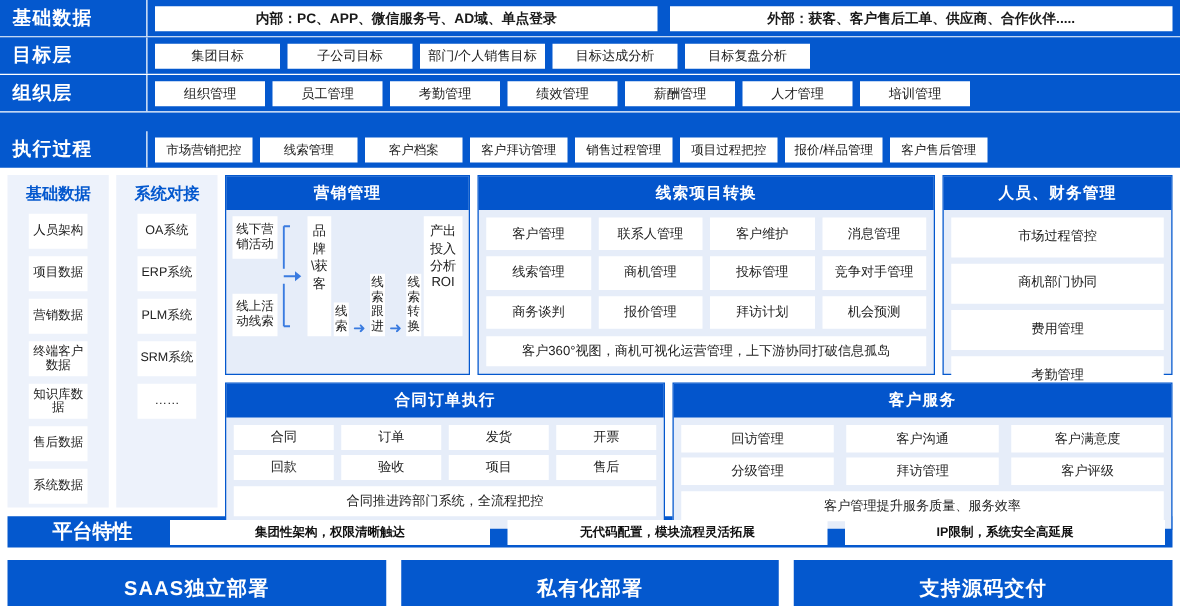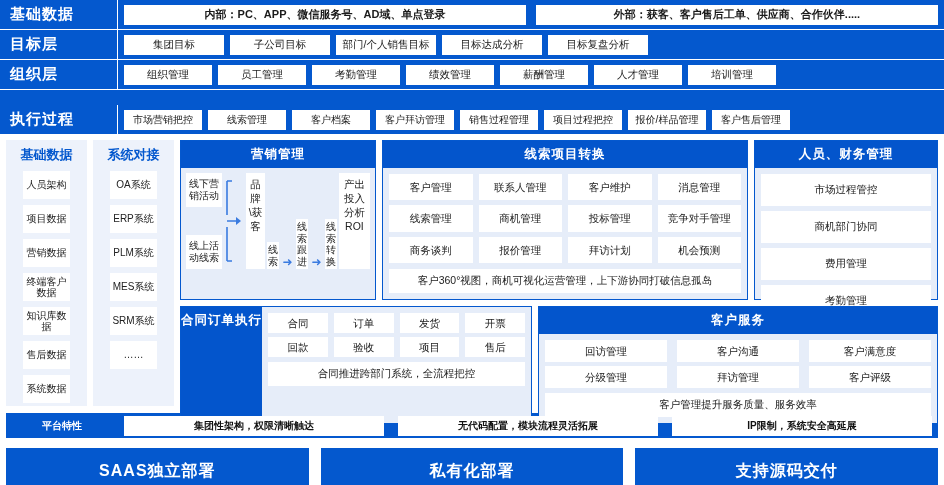--- a/index.html
+++ b/index.html
@@ -148,44 +148,45 @@
   .lead-grid .cell{min-height:26px;}
 
   
   .col-pf{flex:1;display:flex;flex-direction:column;justify-content:space-between;}
   .pf-grid{
     display:grid;grid-template-columns:repeat(1,1fr);
     gap:5px;margin-bottom:6px;font-family:Liberation Serif, serif;
   }
   .pf-grid .cell{min-height:32px;}
   .pf-spacer{flex:1;}
-  .col-contract{width:352px;flex:0 0 352px;display:flex;flex-direction:row;}
+  .col-contract{width:352px;flex:0 0 352px;display:flex;flex-direction:column;}
   .col-service{flex:1;display:flex;flex-direction:column;}
   .four-grid{
     display:grid;grid-template-columns:repeat(4,1fr);
     gap:4px 6px;margin-bottom:5px;
   }
   .four-grid .cell{min-height:20px;}
   .svc-grid{
     display:grid;grid-template-columns:repeat(3,1fr);
     gap:4px 10px;margin-bottom:5px;
   }
   .svc-grid .cell{min-height:22px;}
 
   
   .feat-row{
     display:flex;align-items:center;
     background:#0458CE;height:25px;
     margin:7px 6px 0 6px;
   }
   .feat-label{
     width:112px;flex:0 0 112px;
-    color:#fff;font-weight:bold;font-size:10px;
+    color:#fff;font-weight:bold;font-size:16px;
     display:flex;align-items:center;justify-content:center;
     height:100%;
+    padding-left:12px;
   }
   .feat-items{flex:1;display:flex;gap:14px;padding:0 6px;align-items:center;}
   .feat-chip{
     flex:1;background:#ffffff;color:#111;
     font-size:10px;font-weight:bold;text-align:center;
     padding:3px 2px;box-sizing:border-box;white-space:nowrap;
   }
 
   
   .deploy-row{
@@ -265,21 +266,20 @@
       <div class="narrow-item">知识库数据</div>
       <div class="narrow-item">售后数据</div>
       <div class="narrow-item">系统数据</div>
     </div>
 
     <div class="narrow-col">
       <div class="narrow-title">系统对接</div>
       <div class="narrow-item">OA系统</div>
       <div class="narrow-item">ERP系统</div>
       <div class="narrow-item">PLM系统</div>
-      <div class="narrow-item">MES系统</div>
       <div class="narrow-item">SRM系统</div>
       <div class="narrow-item">……</div>
     </div>
 
     <div style="flex:1;display:flex;flex-direction:column;gap:6px;">
 
       <div style="display:flex;gap:6px;height:160px;">
 
         <div class="panel col-mkt">
           <div class="panel-head">营销管理</div>

